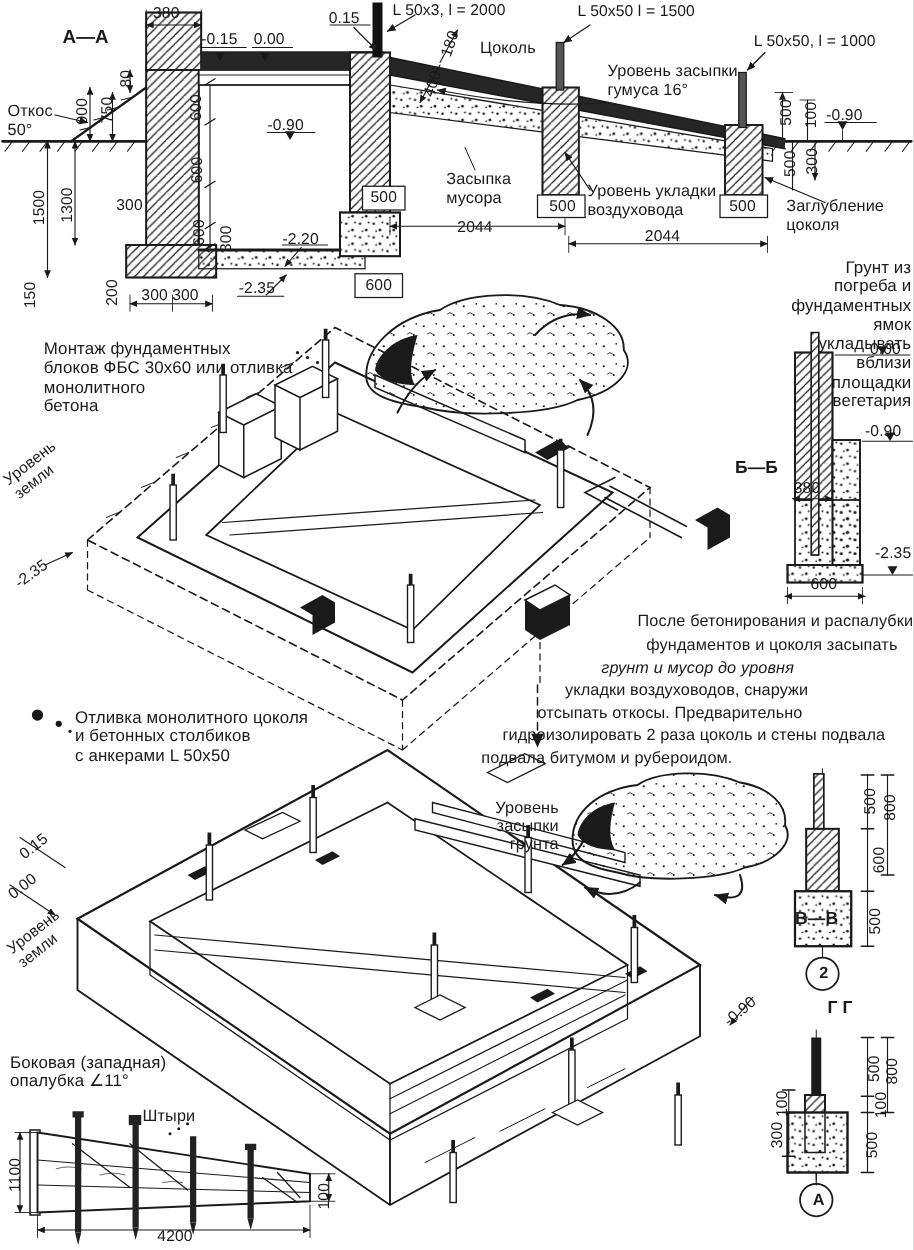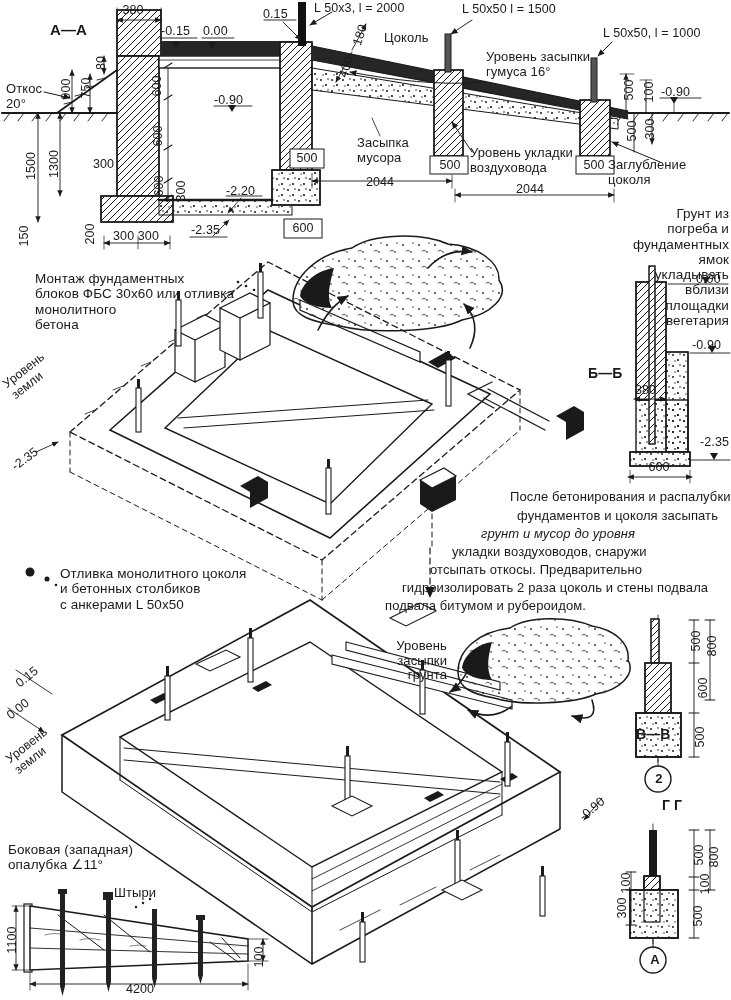--- a/index.html
+++ b/index.html
@@ -360,21 +360,21 @@
 </svg>
 
 <div id="labels">
       <div class="lbl b" style="left: 50px; top: 22px; font-size: 15px; transform: translate(0px, 0px) rotate(0deg);">А—А</div>
       <div class="lbl" style="left: 133px; top: 3px; transform: translate(-50%, 0px) rotate(0deg);">380</div>
       <div class="lbl" style="left: 161px; top: 24px; transform: translate(0px, 0px) rotate(0deg); text-align: center;">-0.15</div>
       <div class="lbl" style="left: 203px; top: 24px; transform: translate(0px, 0px) rotate(0deg);">0.00</div>
       <div class="lbl" style="left: 263px; top: 7px; transform: translate(0px, 0px) rotate(0deg);">0.15</div>
       <div class="lbl" style="left: 314px; top: 1px; transform: translate(0px, 0px) rotate(0deg);">L 50x3, l = 2000</div>
       <div class="lbl" style="left: 6px; top: 82px; font-size: 13px; transform: translate(0px, 0px) rotate(0deg);">Откос
-20°</div>
+50°</div>
       <div class="lbl" style="left: 66px; top: 89px; transform: translate(-50%, -50%) rotate(-90deg);">900</div>
       <div class="lbl" style="left: 86px; top: 88px; transform: translate(-50%, -50%) rotate(-90deg);">750</div>
       <div class="lbl" style="left: 101px; top: 63px; transform: translate(-50%, -50%) rotate(-90deg);">80</div>
       <div class="lbl" style="left: 31px; top: 166px; transform: translate(-50%, -50%) rotate(-90deg);">1500</div>
       <div class="lbl" style="left: 54px; top: 164px; transform: translate(-50%, -50%) rotate(-90deg);">1300</div>
       <div class="lbl" style="left: 93px; top: 157px; transform: translate(0px, 0px) rotate(0deg);">300</div>
       <div class="lbl" style="left: 157px; top: 86px; transform: translate(-50%, -50%) rotate(-90deg);">600</div>
       <div class="lbl" style="left: 158px; top: 136px; transform: translate(-50%, -50%) rotate(-90deg);">600</div>
       <div class="lbl" style="left: 159px; top: 186px; transform: translate(-50%, -50%) rotate(-90deg);">600</div>
       <div class="lbl" style="left: 181px; top: 191px; transform: translate(-50%, -50%) rotate(-90deg);">300</div>
@@ -392,21 +392,21 @@
 мусора</div>
       <div class="lbl" style="left: 384px; top: 31px; font-size: 13px; transform: translate(0px, 0px) rotate(0deg);">Цоколь</div>
       <div class="lbl" style="left: 462px; top: 2px; transform: translate(0px, 0px) rotate(0deg);">L 50x50 l = 1500</div>
       <div class="lbl" style="left: 603px; top: 26px; transform: translate(0px, 0px) rotate(0deg);">L 50x50, l = 1000</div>
       <div class="lbl" style="left: 486px; top: 50px; font-size: 13px; transform: translate(0px, 0px) rotate(0deg);">Уровень засыпки
 гумуса 16°</div>
       <div class="lbl" style="left: 450px; top: 165px; transform: translate(-50%, -50%) rotate(0deg);">500</div>
       <div class="lbl" style="left: 470px; top: 146px; font-size: 13px; transform: translate(0px, 0px) rotate(0deg);">Уровень укладки
 воздуховода</div>
       <div class="lbl" style="left: 594px; top: 165px; transform: translate(-50%, -50%) rotate(0deg);">500</div>
-      <div class="lbl" style="left: 608px; top: 158px; font-size: 13px; transform: translate(0px, 0px) rotate(0deg);">Заглубление
+      <div class="lbl" style="left: 629px; top: 158px; font-size: 13px; transform: translate(0px, 0px) rotate(0deg);">Заглубление
 цоколя</div>
       <div class="lbl" style="left: 629px; top: 90px; transform: translate(-50%, -50%) rotate(-90deg);">500</div>
       <div class="lbl" style="left: 649px; top: 92px; transform: translate(-50%, -50%) rotate(-90deg);">100</div>
       <div class="lbl" style="left: 661px; top: 85px; transform: translate(0px, 0px) rotate(0deg);">-0.90</div>
       <div class="lbl" style="left: 632px; top: 131px; transform: translate(-50%, -50%) rotate(-90deg);">500</div>
       <div class="lbl" style="left: 650px; top: 129px; transform: translate(-50%, -50%) rotate(-90deg);">300</div>
       <div class="lbl" style="left: 360px; top: 35px; transform: translate(-50%, -50%) rotate(-72deg);">180</div>
       <div class="lbl" style="left: 346px; top: 67px; transform: translate(-50%, -50%) rotate(-72deg);">400</div>
       <div class="lbl" style="left: 729px; top: 206px; font-size: 13.5px; text-align: right; transform: translate(-100%, 0px) rotate(0deg);">Грунт из погреба и фундаментных ямок
 укладывать вблизи

